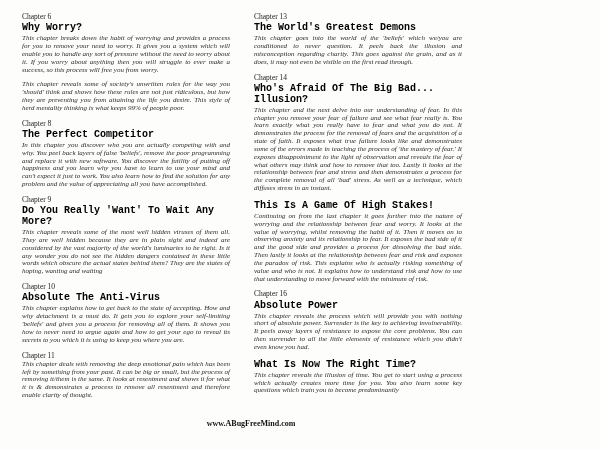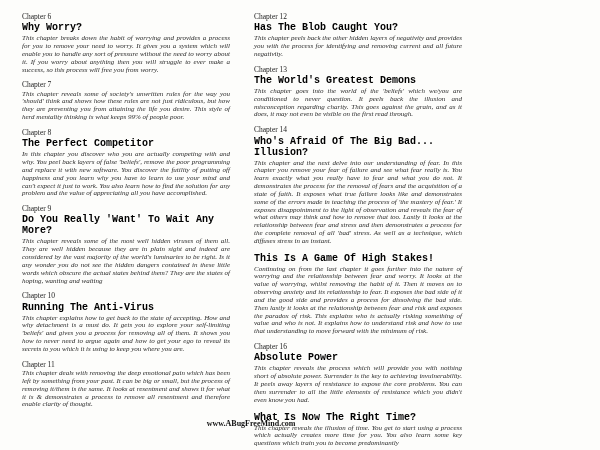--- a/index.html
+++ b/index.html
@@ -37,53 +37,47 @@
 <div class="page">
   <div class="columns">
     <div class="column" id="col-left">
   <div class="chapter-entry">
     <div class="chapter-label">Chapter 6</div>
     <h2 class="chapter-title">Why Worry?</h2>
     <p class="chapter-desc">This chapter breaks down the habit of worrying and provides a process for you to remove your need to worry. It gives you a system which will enable you to handle any sort of pressure without the need to worry about it. If you worry about anything then you will struggle to ever make a success, so this process will free you from worry.</p>
   </div>
 
   <div class="chapter-entry">
-    <div class="chapter-label">Chapter 7</div>
     <p class="chapter-desc">This chapter reveals some of society's unwritten rules for the way you 'should' think and shows how these rules are not just ridiculous, but how they are preventing you from attaining the life you desire. This style of herd mentality thinking is what keeps 99% of people poor.</p>
   </div>
 
   <div class="chapter-entry">
     <div class="chapter-label">Chapter 8</div>
     <h2 class="chapter-title">The Perfect Competitor</h2>
     <p class="chapter-desc">In this chapter you discover who you are actually competing with and why. You peel back layers of false 'beliefs', remove the poor programming and replace it with new software. You discover the futility of putting off happiness and you learn why you have to learn to use your mind and can't expect it just to work. You also learn how to find the solution for any problem and the value of appreciating all you have accomplished.</p>
   </div>
 
   <div class="chapter-entry">
     <div class="chapter-label">Chapter 9</div>
     <h2 class="chapter-title">Do You Really 'Want' To Wait Any More?</h2>
     <p class="chapter-desc">This chapter reveals some of the most well hidden viruses of them all. They are well hidden because they are in plain sight and indeed are considered by the vast majority of the world's luminaries to be right. Is it any wonder you do not see the hidden dangers contained in these little words which obscure the actual states behind them? They are the states of hoping, wanting and waiting</p>
   </div>
 
   <div class="chapter-entry">
     <div class="chapter-label">Chapter 10</div>
-    <h2 class="chapter-title">Running The Anti-Virus</h2>
+    <h2 class="chapter-title">Absolute The Anti-Virus</h2>
     <p class="chapter-desc">This chapter explains how to get back to the state of accepting. How and why detachment is a must do. It gets you to explore your self-limiting 'beliefs' and gives you a process for removing all of them. It shows you how to never need to argue again and how to get your ego to reveal its secrets to you which it is using to keep you where you are.</p>
   </div>
 
   <div class="chapter-entry">
     <div class="chapter-label">Chapter 11</div>
     <p class="chapter-desc">This chapter deals with removing the deep emotional pain which has been left by something from your past. It can be big or small, but the process of removing it/them is the same. It looks at resentment and shows it for what it is &amp; demonstrates a process to remove all resentment and therefore enable clarity of thought.</p>
   </div>
 </div>
     <div class="column" id="col-right">
-  <div class="chapter-entry">
-    <div class="chapter-label">Chapter 12</div>
-    <h2 class="chapter-title">Has The Blob Caught You?</h2>
-    <p class="chapter-desc">This chapter peels back the other hidden layers of negativity and provides you with the process for identifying and removing current and all future negativity.</p>
-  </div>
 
   <div class="chapter-entry">
     <div class="chapter-label">Chapter 13</div>
     <h2 class="chapter-title">The World's Greatest Demons</h2>
     <p class="chapter-desc">This chapter goes into the world of the 'beliefs' which we/you are conditioned to never question. It peels back the illusion and misconception regarding charity. This goes against the grain, and as it does, it may not even be visible on the first read through.</p>
   </div>
 
   <div class="chapter-entry">
     <div class="chapter-label">Chapter 14</div>
     <h2 class="chapter-title">Who's Afraid Of The Big Bad... Illusion?</h2>

